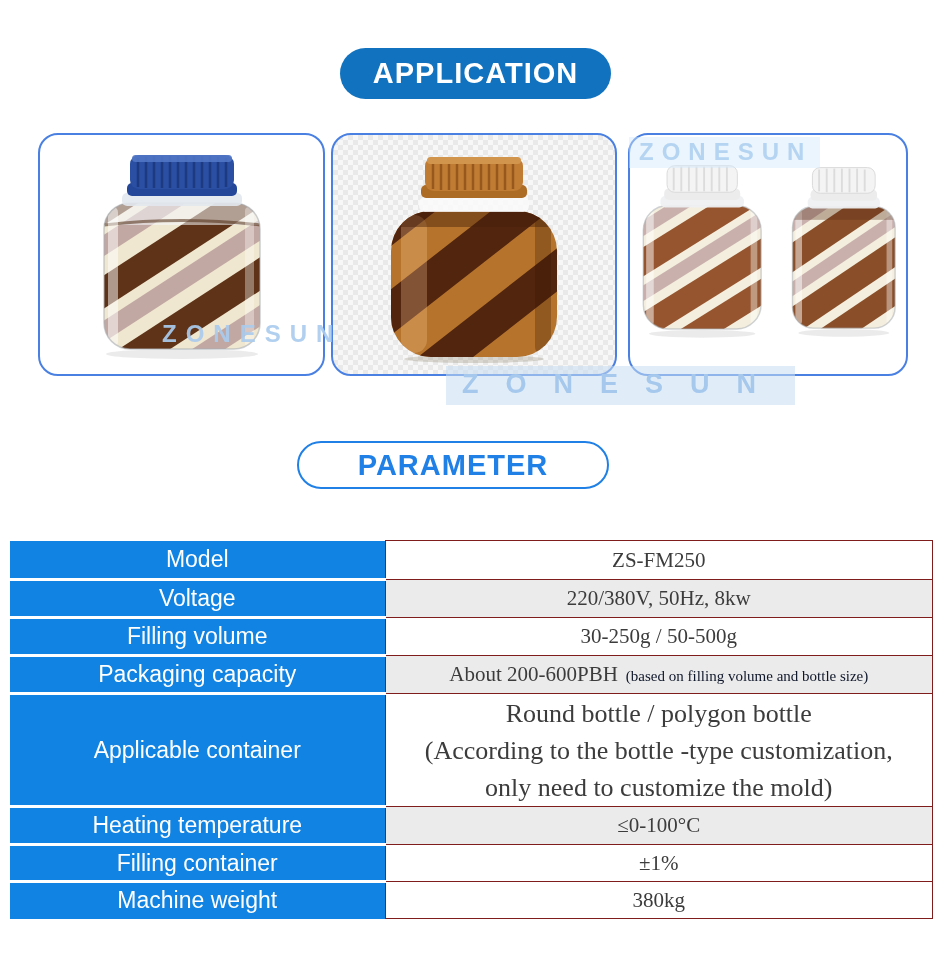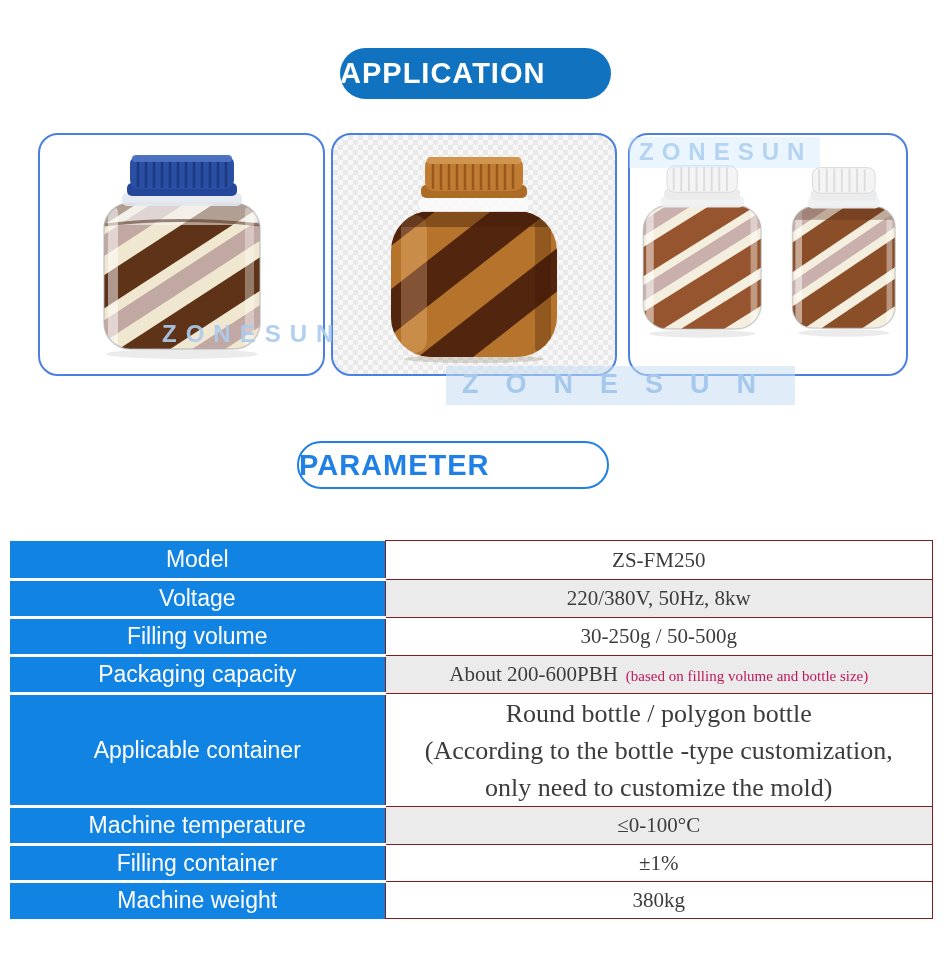--- a/index.html
+++ b/index.html
@@ -1,20 +1,20 @@
 <!DOCTYPE html>
 <html><head>
 <meta charset="utf-8">
 <style>
   * { margin:0; padding:0; box-sizing:border-box; }
   html,body { background:#ffffff; font-family:"Liberation Sans", sans-serif; }
   .page { position:relative; width:944px; height:977px; background:#fff; overflow:hidden; }
 
   
-  .pill { position:absolute; display:flex; align-items:center; justify-content:flex-start;
+  .pill { position:absolute; display:flex; align-items:center; justify-content:center;
           font-weight:bold; letter-spacing:1px; }
   .pill-solid { left:340px; top:48px; width:271px; height:51px; border-radius:26px;
                 background:#1173bf; color:#ffffff; font-size:29px; }
   .pill-outline { left:297px; top:441px; width:312px; height:48px; border-radius:28px;
                   background:#ffffff; border:2px solid #2080e6; color:#2080e6; font-size:29px; }
 
   
   .card { position:absolute; top:133px; height:243px; border:2px solid #4a80e2;
           border-radius:20px; background:#ffffff; }
   .card1 { left:38px;  width:287px; }
@@ -39,21 +39,21 @@
   table.spec { position:absolute; left:10px; top:540px; width:923px;
                border-collapse:collapse; table-layout:fixed; }
   .spec td { text-align:center; vertical-align:middle; }
   .spec td.lbl { background:#1183e2; color:#ffffff; font-size:23px;
                  border-top:3px solid #ffffff; border-bottom:3px solid #ffffff; }
   .spec tr:first-child td.lbl { border-top:none; }
   .spec tr:last-child  td.lbl { border-bottom:none; }
   .spec td.val { border:1px solid #7f1d1d; background:#ffffff;
                  color:#3c3c3c; font-size:21px;font-family:Liberation Serif, serif; }
   .spec tr.odd td.val { background:#ebebeb;margin-left:28px; }
-  .spec .note { font-size:15px; color:#be185d; margin-left:8px; }
+  .spec .note { font-size:15px; color:#0f172a; margin-left:8px; }
   .spec .multi { line-height:37px; font-size:26px; }
 </style>
 </head>
 <body>
 
 <div class="page">
 
   <div class="pill pill-solid">
     <span>APPLICATION</span>
   </div>
@@ -257,21 +257,21 @@
       <td class="lbl">Applicable container</td>
       <td class="val">
         <div class="multi">
           <div>Round bottle / polygon bottle</div>
           <div>(According to the bottle -type customization,</div>
           <div>only need to customize the mold)</div>
         </div>
       </td>
     </tr>
     <tr style="height:38px" class="odd">
-      <td class="lbl">Machine temperature</td>
+      <td class="lbl">Heating temperature</td>
       <td class="val">≤0-100°C</td>
     </tr>
     <tr style="height:37px">
       <td class="lbl">Filling container</td>
       <td class="val">±1%</td>
     </tr>
     <tr style="height:37px">
       <td class="lbl">Machine weight</td>
       <td class="val">380kg</td>
     </tr>

